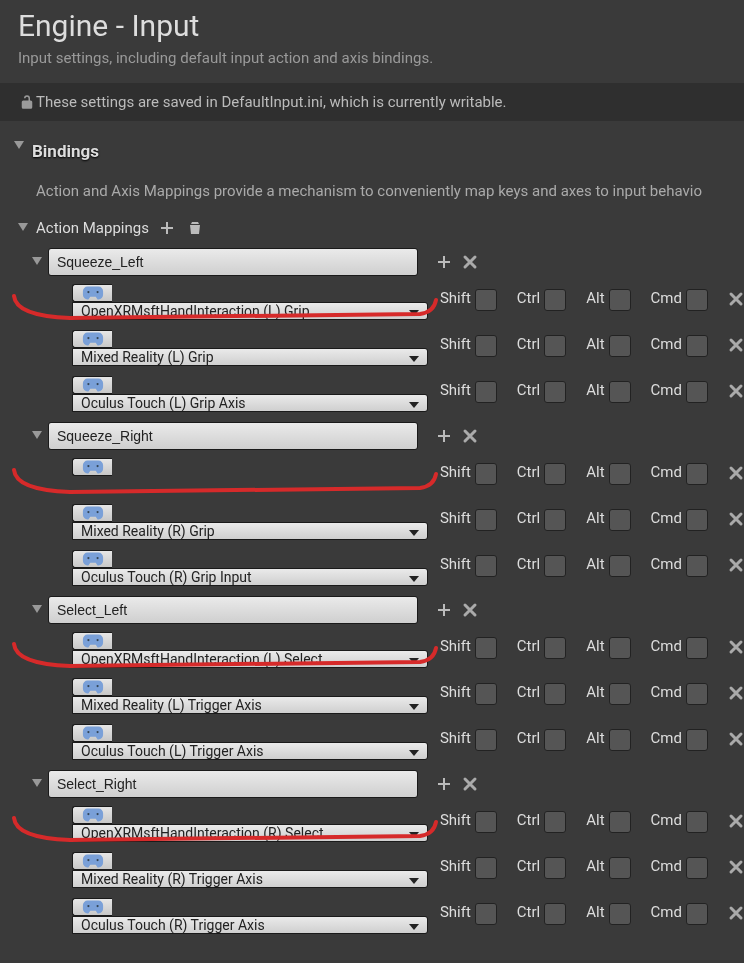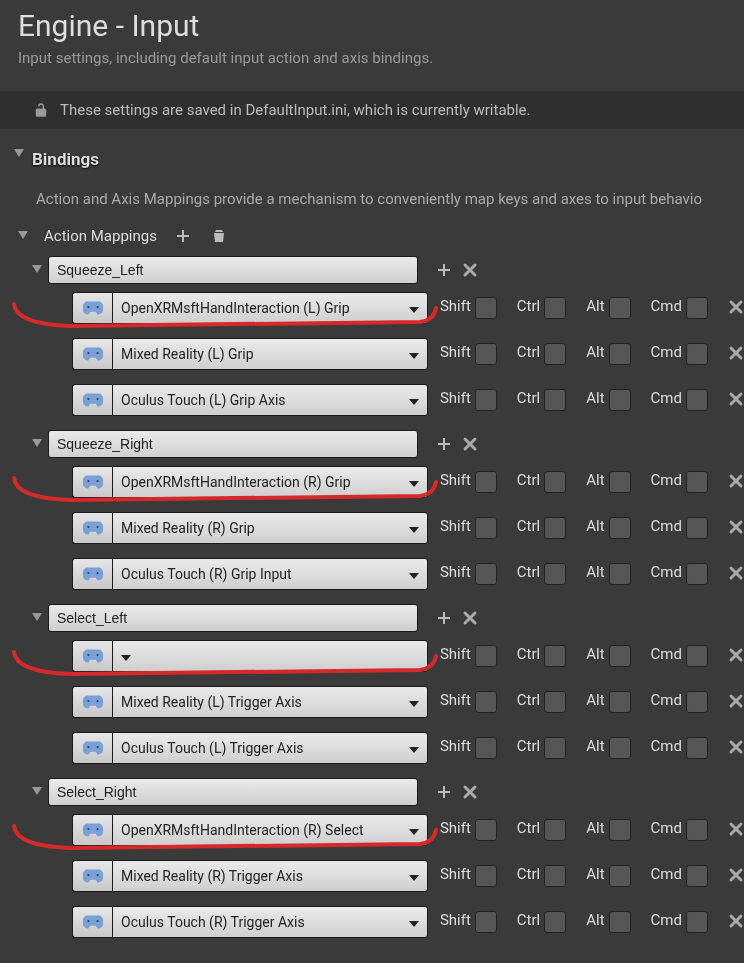--- a/index.html
+++ b/index.html
@@ -14,28 +14,27 @@
   .header { padding: 8px 26px 4px 18px; }
   .page-title {
     font-size: 30px;
     font-weight: 400;
     color: #ddd;
     margin-bottom: 6px;
   }
   .page-subtitle {
     font-size: 15px;
     color: #9a9a9a;
-    margin-bottom: 20px;
+    margin-bottom: 12px;
   }
   .info-bar {
     background: #2f2f2f;
-    padding: 10px 32px;
+    padding: 10px 18px;
     display: flex;
     align-items: center;
-    gap: 10px;
     margin-bottom: 14px;
   }
   .info-bar-text { color: #bbb; font-size: 15px; }
   .lock-open-icon { width: 18px; height: 18px; position: relative; }
   .lock-open-icon svg { width: 18px; height: 18px; }
   .section-header {
     display: flex;
     gap: 8px;
     padding: 6px 14px;
     margin-bottom: 8px;
@@ -50,21 +49,21 @@
     color: #aaa;
     font-size: 15px;
     padding: 0 36px 14px 36px;
     white-space: nowrap;
     overflow: hidden;
     margin-top: 15px;
   }
   .mappings-row {
     display: flex;
     align-items: center;
-    gap: 16px;
+    gap: 8px;
     padding: 4px 18px 10px 18px;
   }
   .mappings-label { font-size: 15px; color: #ddd; }
   .disclosure {
     width: 10px; height: 10px;
     display: inline-flex; align-items: center; justify-content: center;
     cursor: pointer;
   }
   .disclosure svg { width: 10px; height: 10px; fill: #999; }
   .icon-btn {
@@ -95,20 +94,21 @@
     gap: 6px;
     padding-left: 40px;
     margin-bottom: 14px;
     position: relative;
   }
   .key-selector {
     display: flex;
     align-items: stretch;
     width: 370px;
     height: 32px;
+    flex-direction: column;
   }
   .key-icon-box {
     width: 40px;
     background: linear-gradient(#e6e6e6,#c8c8c8);
     border: 1px solid #1a1a1a;
     border-right: none;
     border-radius: 3px 0 0 3px;
     display: flex; align-items: center; justify-content: center;
   }
   .key-icon-box svg { width: 22px; height: 16px; }
@@ -352,26 +352,20 @@
         </div>
         <div class="binding-row">
           <div class="key-selector">
             <div class="key-icon-box">
               <svg viewBox="0 0 24 16">
                 <path fill="#7aa0d8" d="M6 1h12a5 5 0 015 5v4a5 5 0 01-5 5h-1l-2-3h-6l-2 3H6a5 5 0 01-5-5V6a5 5 0 015-5z"></path>
                 <circle cx="7" cy="7" r="1.2" fill="#345"></circle>
                 <circle cx="17" cy="7" r="1.2" fill="#345"></circle>
               </svg>
             </div>
-            <div class="key-dropdown">
-              <span>OpenXRMsftHandInteraction (R) Grip</span>
-              <span class="key-dropdown-caret"><svg viewBox="0 0 10 6">
-                  <polygon points="0,0 10,0 5,6"></polygon>
-                </svg></span>
-            </div>
           </div>
           <span class="mod-group">
             <span class="mod-label">Shift</span>
             <span class="mod-check"></span>
           </span>
           <span class="mod-group">
             <span class="mod-label">Ctrl</span>
             <span class="mod-check"></span>
           </span>
           <span class="mod-group">
@@ -484,20 +478,21 @@
         <div class="binding-row">
           <div class="key-selector">
             <div class="key-icon-box">
               <svg viewBox="0 0 24 16">
                 <path fill="#7aa0d8" d="M6 1h12a5 5 0 015 5v4a5 5 0 01-5 5h-1l-2-3h-6l-2 3H6a5 5 0 01-5-5V6a5 5 0 015-5z"></path>
                 <circle cx="7" cy="7" r="1.2" fill="#345"></circle>
                 <circle cx="17" cy="7" r="1.2" fill="#345"></circle>
               </svg>
             </div>
             <div class="key-dropdown">
+              <span>OpenXRMsftHandInteraction (L) Select</span>
               <span class="key-dropdown-caret"><svg viewBox="0 0 10 6">
                   <polygon points="0,0 10,0 5,6"></polygon>
                 </svg></span>
             </div>
           </div>
           <span class="mod-group">
             <span class="mod-label">Shift</span>
             <span class="mod-check"></span>
           </span>
           <span class="mod-group">

